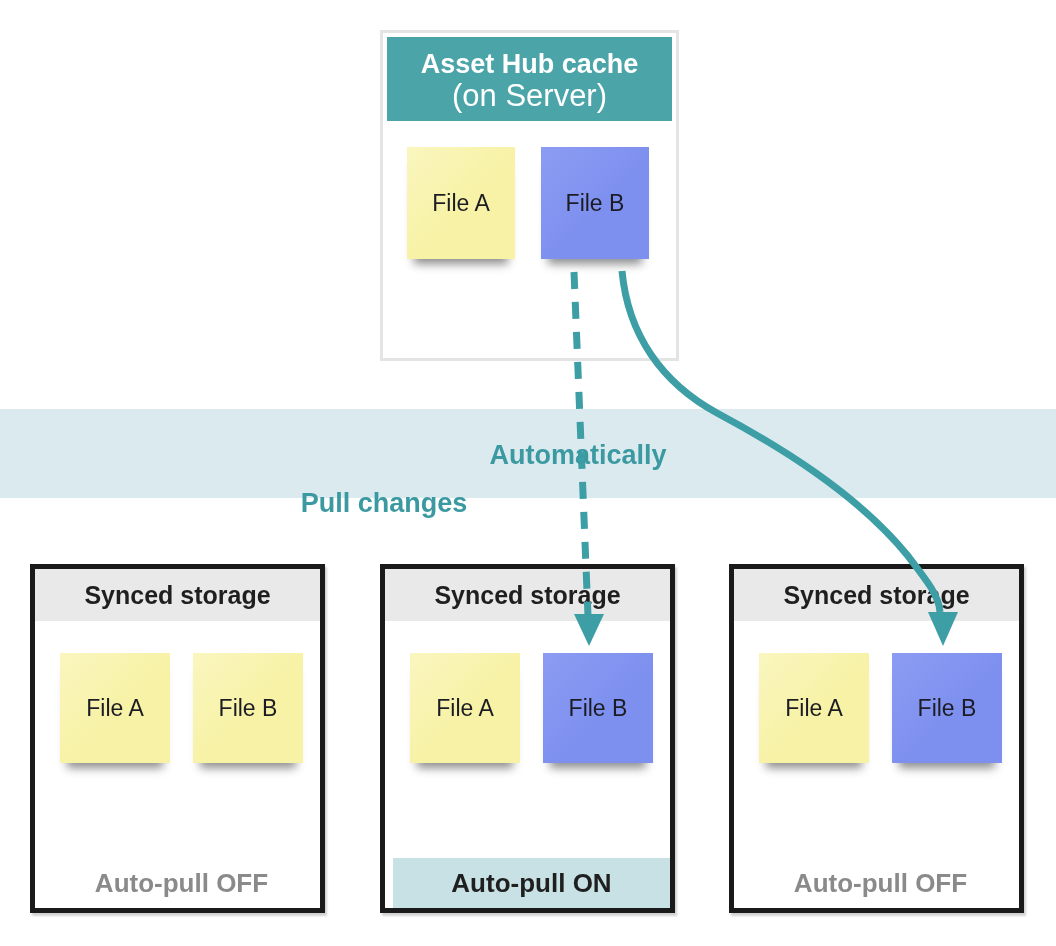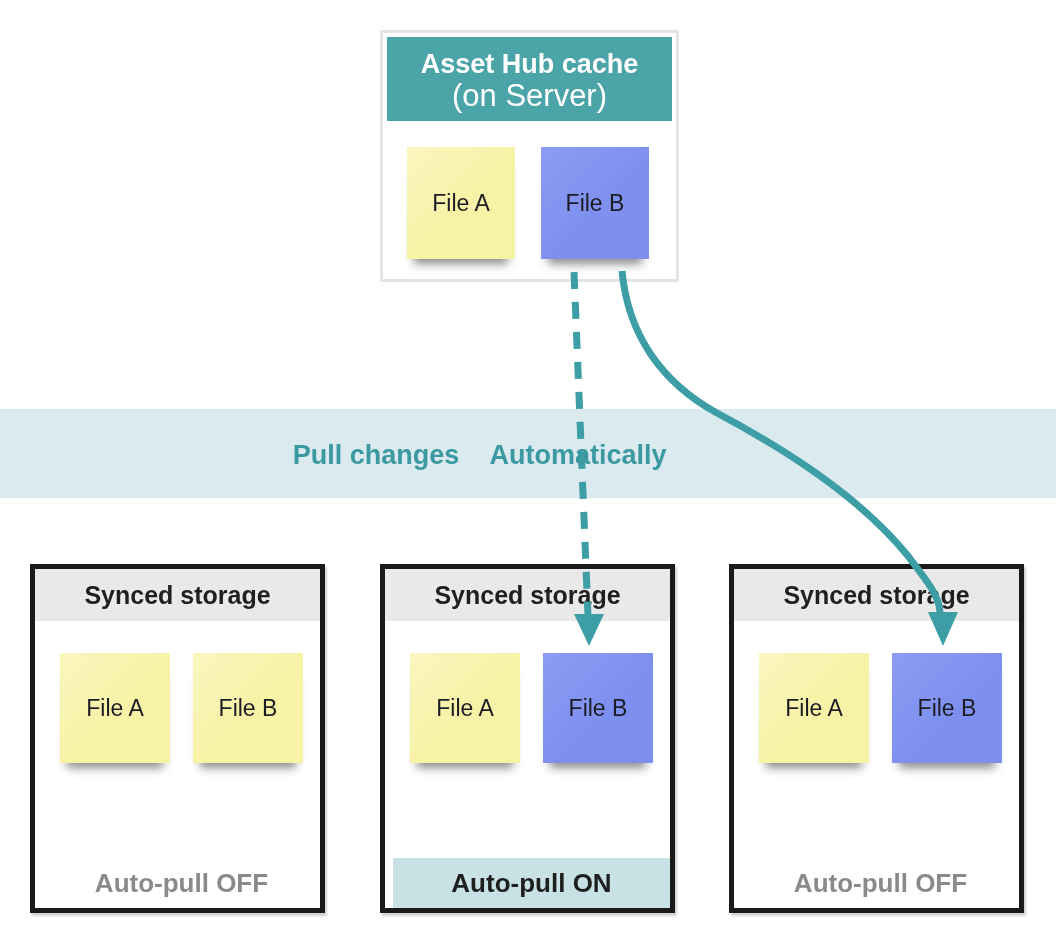--- a/index.html
+++ b/index.html
@@ -8,21 +8,21 @@
 
   
   .band{position:absolute;left:0;top:409px;width:1056px;height:89px;
     background:var(--band_bg,#DAEAEE);z-index:0;}
   .band-label{position:absolute;top:439px;transform:translateX(-50%);
     color:var(--band_text,#3B99A1);font-size:27px;line-height:32px;white-space:nowrap;z-index:6;}
   .band-label.bold{font-weight:bold;}
   .band-label.on-curve{background:var(--band_bg,#DAEAEE);padding:4px 14px;top:435px;}
 
   
-  .cache-box{position:absolute;left:380px;top:30px;width:299px;height:252px;
+  .cache-box{position:absolute;left:380px;top:30px;width:299px;height:331px;
     background:#ffffff;border:3px solid var(--cache_border,#E4E4E4);box-sizing:border-box;z-index:1;}
   .cache-header{position:absolute;left:4px;top:4px;right:4px;height:84px;
     background:var(--teal,#4BA4A8);color:#ffffff;display:flex;flex-direction:column;
     align-items:center;justify-content:center;}
   .cache-title{font-weight:bold;font-size:27px;line-height:34px;}
   .cache-subtitle{font-size:31px;line-height:30px;}
 
   
   .sticky{position:absolute;width:108px;height:112px;display:flex;align-items:center;
     justify-content:center;font-size:23px;color:#1C1C24;
@@ -107,16 +107,16 @@
 
   <svg class="arrows" width="1056" height="946" viewBox="0 0 1056 946" xmlns="http://www.w3.org/2000/svg">
 
     <path class="arrow-stroke" d="M574,272 L588,616" stroke-width="7" stroke-dasharray="17 13"></path>
     <polygon class="arrow-fill" points="574,614 604,614 589,646"></polygon>
 
     <path class="arrow-stroke" d="M622,271 C628,335 662,383 717,413 C775,444 856,492 908,556 C928,582 939,596 940,612" stroke-width="7"></path>
     <polygon class="arrow-fill" points="928,612 958,612 943,646"></polygon>
   </svg>
 
-  <div class="band-label bold" style="left:376px;">Pull changes</div>
+  <div class="band-label bold" style="left:384px;margin-top:48px;">Pull changes</div>
   <div class="band-label" style="left:578px;font-weight:bold;">Automatically</div>
 
 </div>
 
 </body></html>

